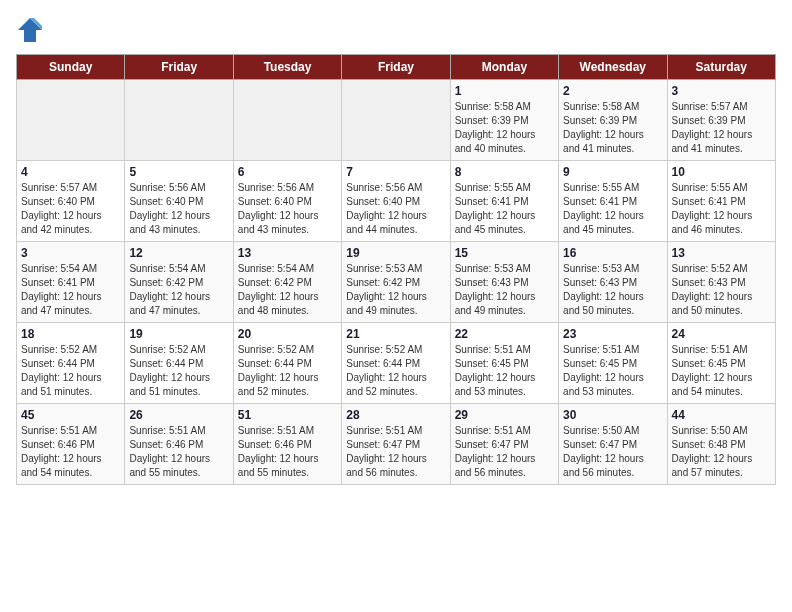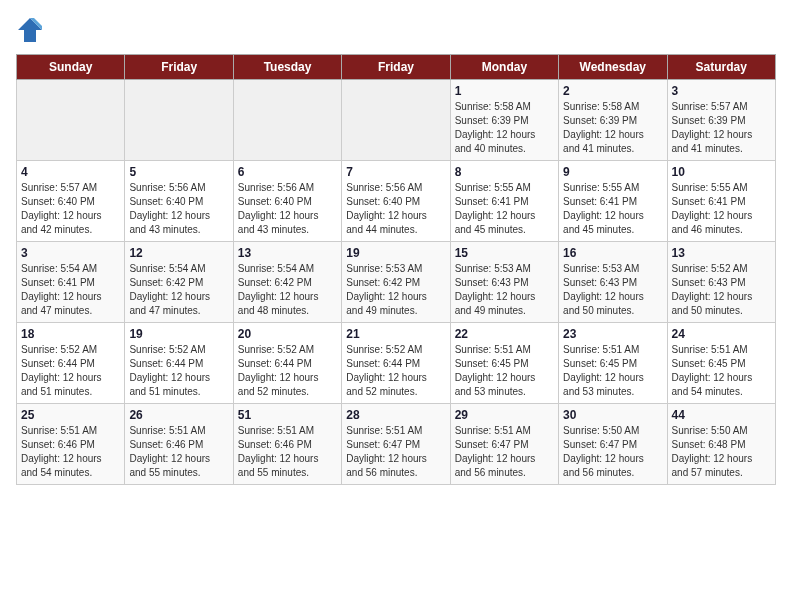--- a/index.html
+++ b/index.html
@@ -229,21 +229,21 @@
           <div class="day-number">23</div>
           <div class="day-detail">Sunrise: 5:51 AM<br>Sunset: 6:45 PM<br>Daylight: 12 hours<br>and 53 minutes.</div>
         </td>
         <td>
           <div class="day-number">24</div>
           <div class="day-detail">Sunrise: 5:51 AM<br>Sunset: 6:45 PM<br>Daylight: 12 hours<br>and 54 minutes.</div>
         </td>
       </tr>
       <tr>
         <td>
-          <div class="day-number">25</div>
+          <div class="day-number">45</div>
           <div class="day-detail">Sunrise: 5:51 AM<br>Sunset: 6:46 PM<br>Daylight: 12 hours<br>and 54 minutes.</div>
         </td>
         <td>
           <div class="day-number">26</div>
           <div class="day-detail">Sunrise: 5:51 AM<br>Sunset: 6:46 PM<br>Daylight: 12 hours<br>and 55 minutes.</div>
         </td>
         <td>
           <div class="day-number">51</div>
           <div class="day-detail">Sunrise: 5:51 AM<br>Sunset: 6:46 PM<br>Daylight: 12 hours<br>and 55 minutes.</div>
         </td>

